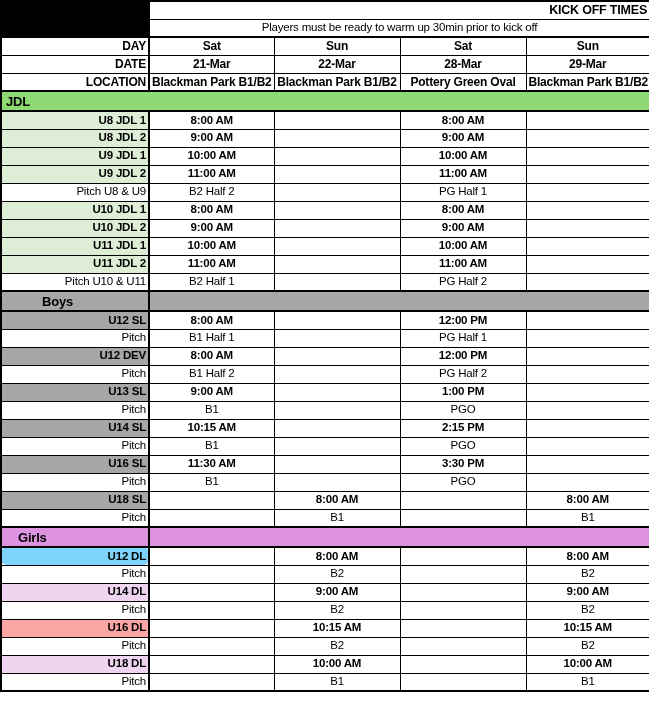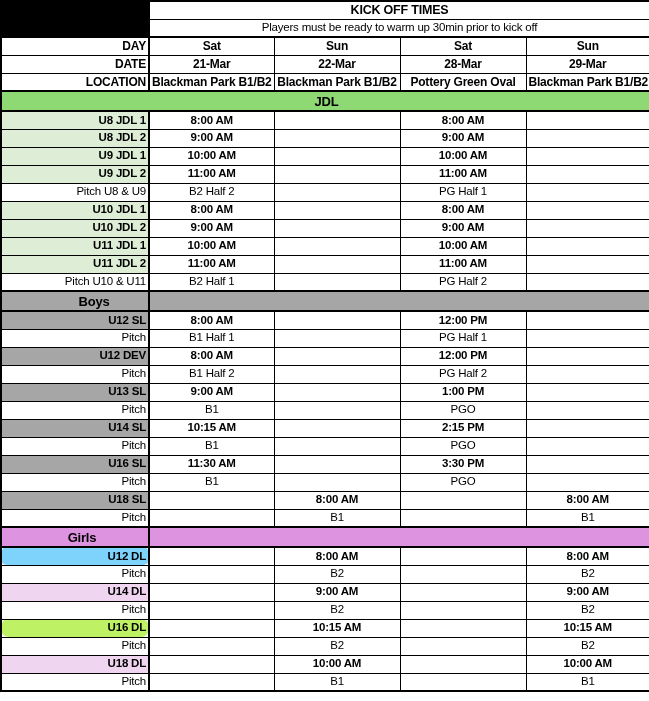--- a/index.html
+++ b/index.html
@@ -4,24 +4,24 @@
 <style>
   html,body{margin:0;padding:0;background:#fff;}
   body{width:649px;font-family:"Liberation Sans",sans-serif;color:#000;}
   table{width:649px;border-collapse:collapse;table-layout:fixed;border:2px solid #000;}
   td{border:1px solid #000;text-align:center;vertical-align:middle;
      font-size:11.5px;line-height:1;padding:1px 2px;overflow:hidden;white-space:nowrap;
      letter-spacing:-0.2px;}
   tr{height:18px;}
   tr.band{height:20px;}
   tr.band td{border-top:2px solid #000;border-bottom:2px solid #000;font-weight:bold;
-     font-size:13px;text-align:center;padding-left:4px;}
+     font-size:13px;text-align:left;padding-left:4px;}
   td.c0{border-right:2px solid #000;text-align:right;}
   td.corner{background:#000;}
-  td.title{font-weight:bold;font-size:12.5px;}
+  td.title{font-weight:bold;font-size:12.5px;text-align:right;}
   td.subtitle{font-size:11.5px;}
   tr.subtitlerow td{border-bottom:2px solid #000;}
   tr.locrow td{border-bottom:2px solid #000;}
   td.hlabel{font-weight:bold;font-size:12px;}
   td.hval{font-weight:bold;font-size:12px;}
   tr.bold td{font-weight:bold;}
   tr.sched td{font-size:11.5px;}
 </style>
 </head>
 <body>
@@ -250,21 +250,21 @@
         <td>9:00 AM</td>
       </tr>
       <tr class="sched">
         <td class="c0">Pitch</td>
         <td></td>
         <td>B2</td>
         <td></td>
         <td>B2</td>
       </tr>
       <tr class="sched bold">
-        <td class="c0" style="background: #bef264; border-radius: 8px;">U16 DL</td>
+        <td class="c0" style="background: #fca5a5;">U16 DL</td>
         <td></td>
         <td>10:15 AM</td>
         <td></td>
         <td>10:15 AM</td>
       </tr>
       <tr class="sched">
         <td class="c0">Pitch</td>
         <td></td>
         <td>B2</td>
         <td></td>

